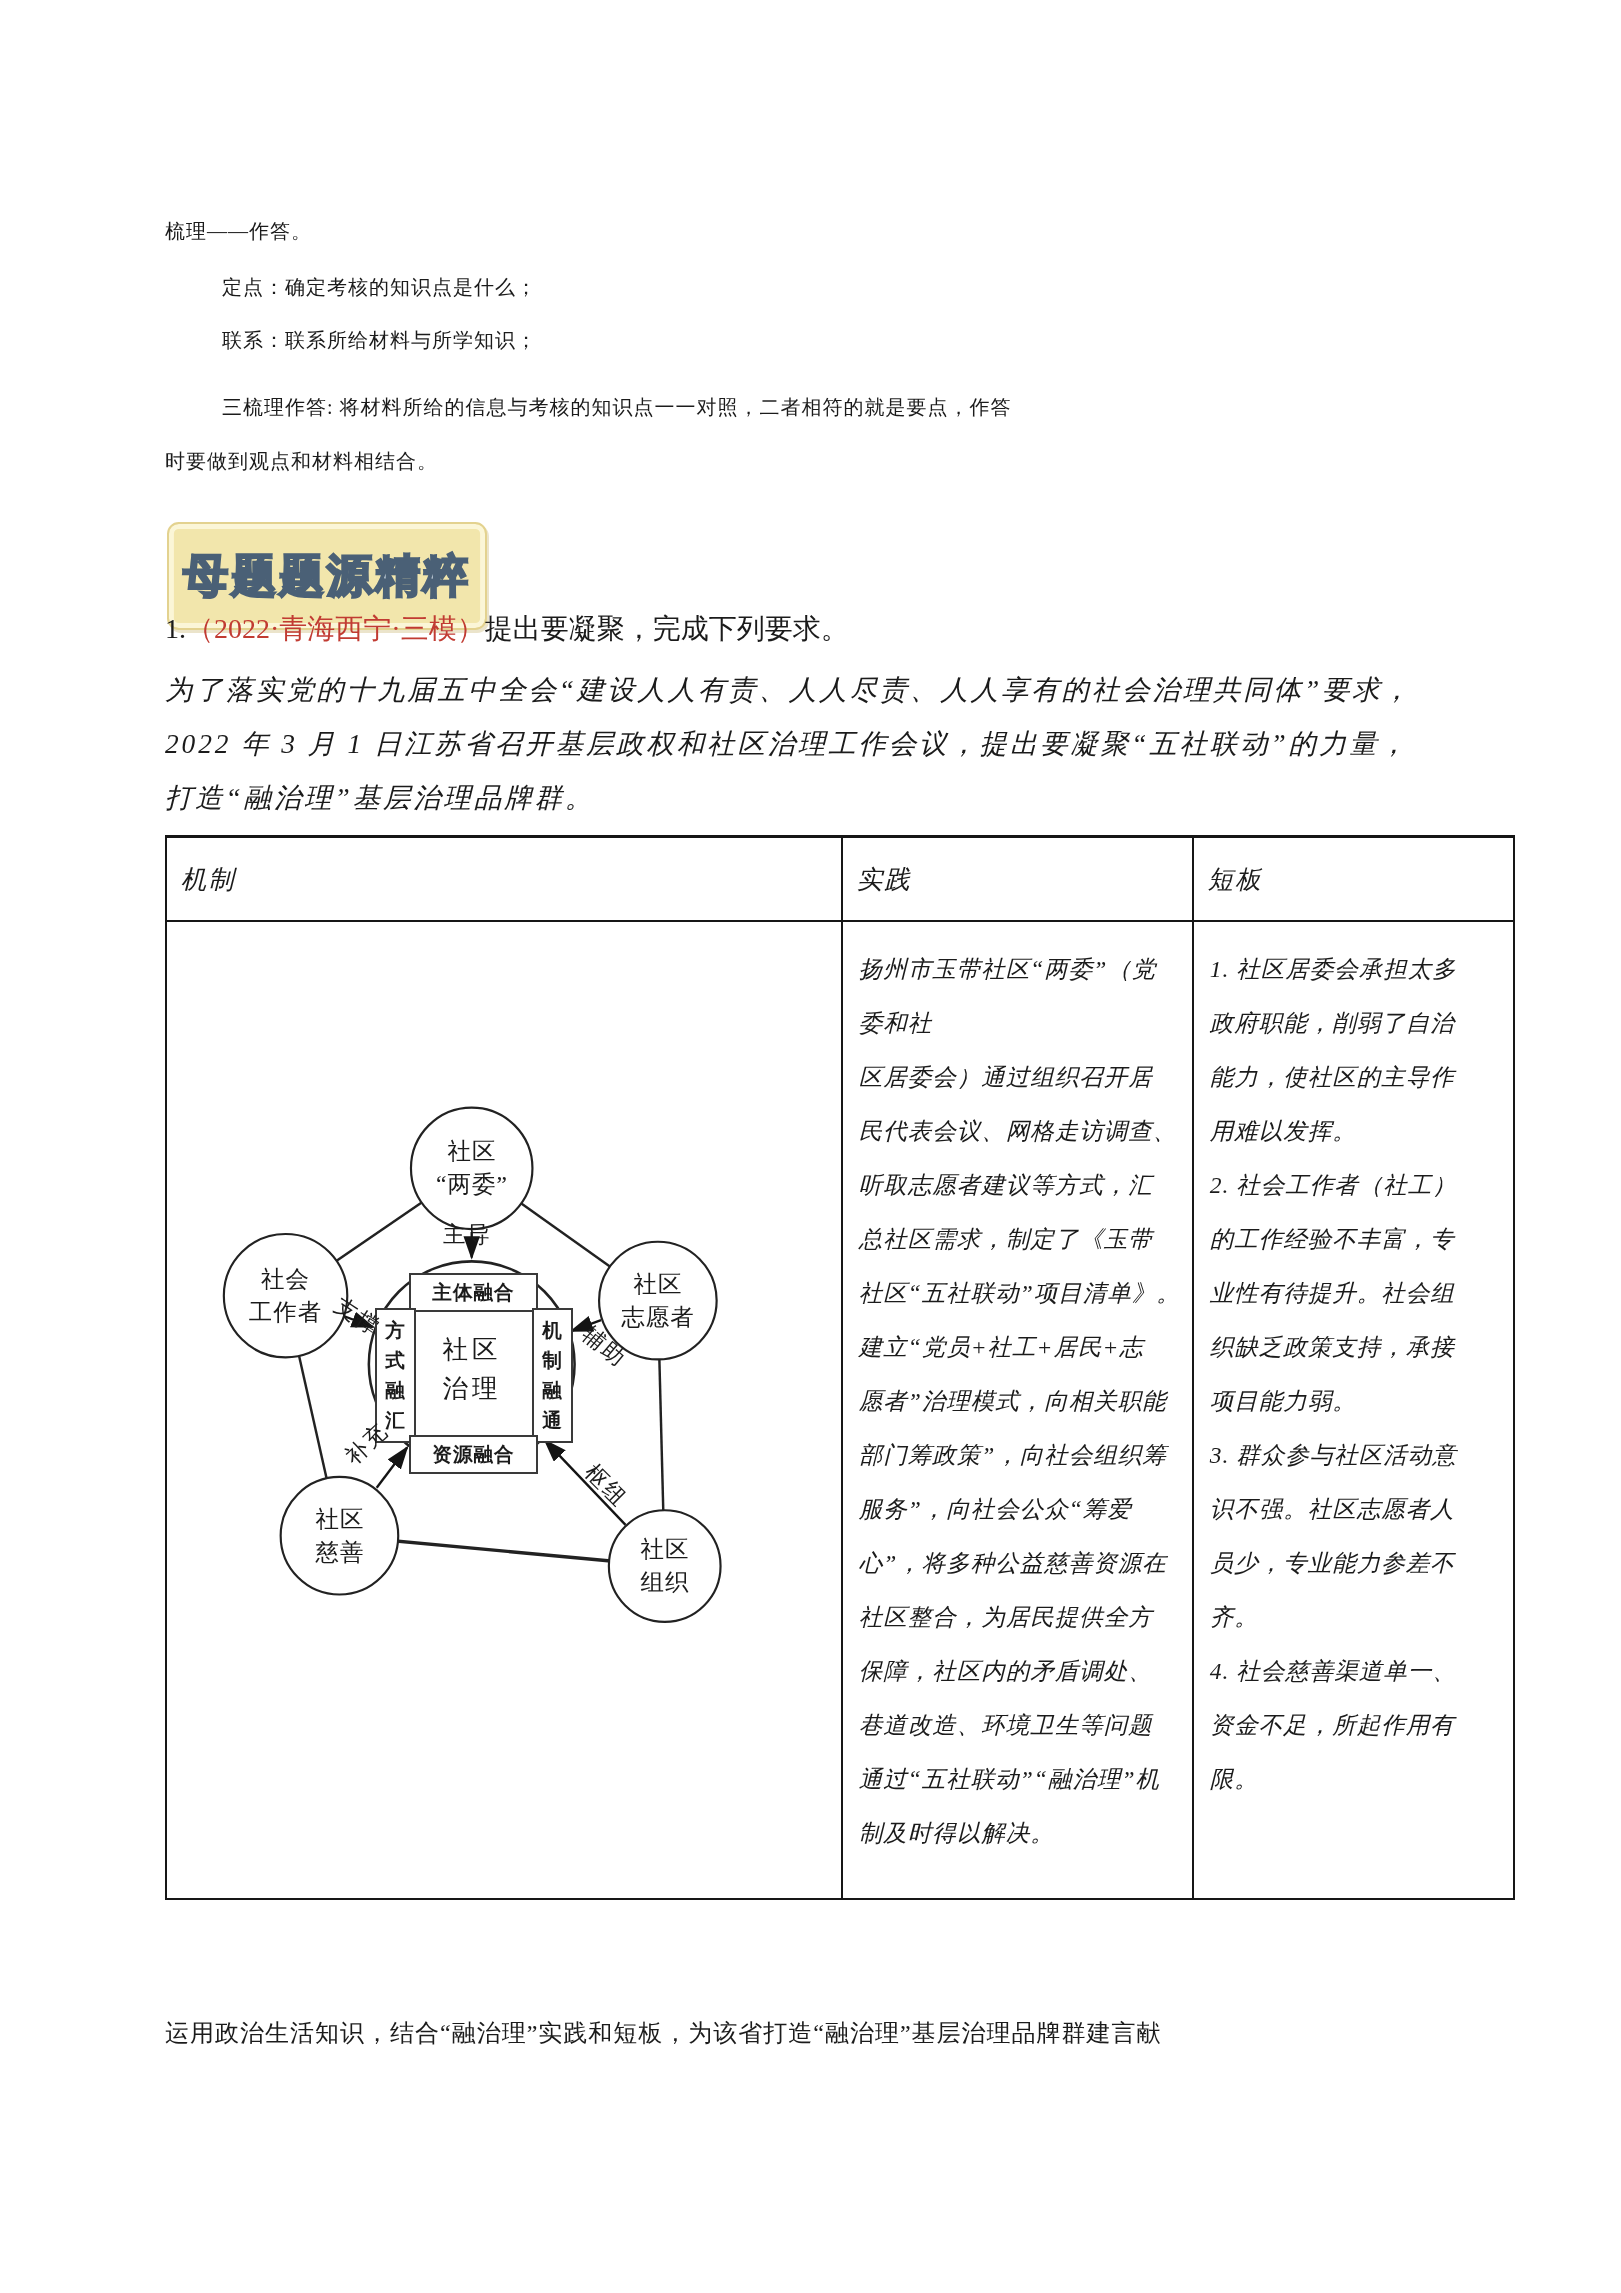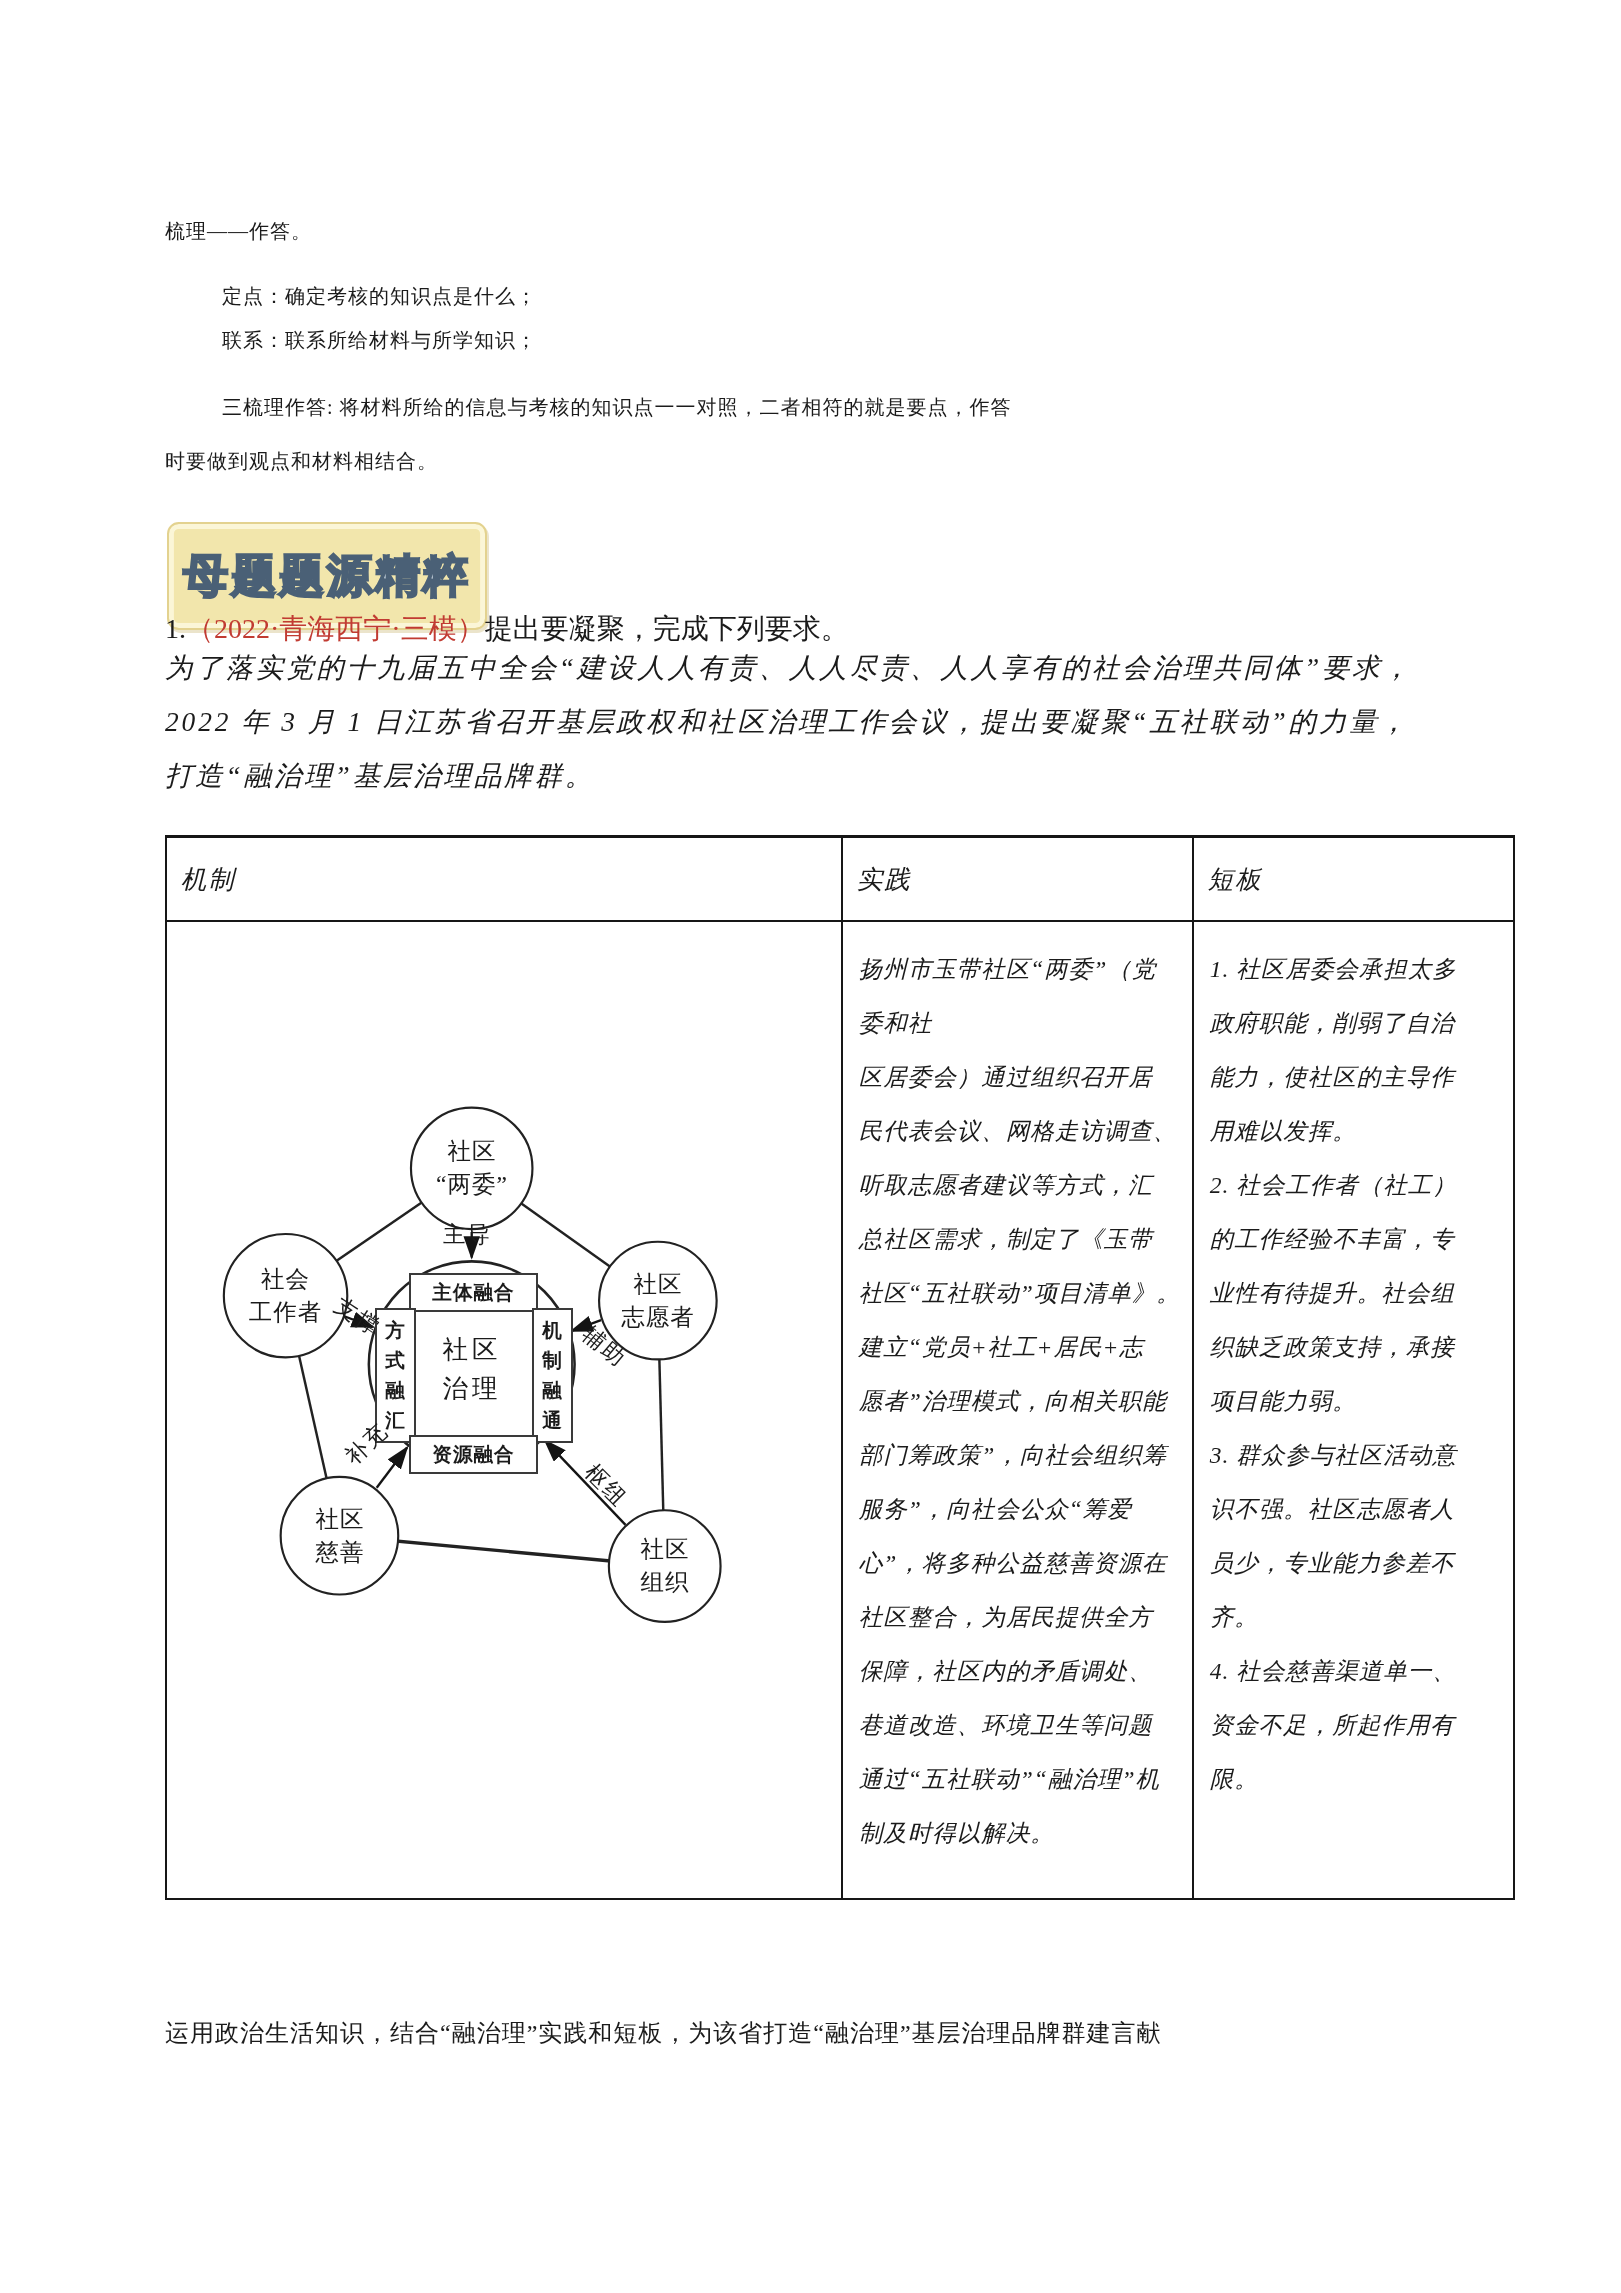--- a/index.html
+++ b/index.html
@@ -1,34 +1,34 @@
 <!DOCTYPE html>
 <html><head>
 <meta charset="utf-8">
 <style>
   html,body{margin:0;padding:0;background:#fff;}
   .page{position:relative;width:1621px;height:2294px;background:#ffffff;
         font-family:"Liberation Serif",serif;color:#1b1b1b;overflow:hidden;}
 
   .p-line{position:absolute;font-size:20px;letter-spacing:1px;white-space:pre-line;}
   #p1{left:165px;top:218px;}
-  #p2{left:222px;top:274px;margin-top:9px;}
+  #p2{left:222px;top:274px;}
   #p3{left:222px;top:327px;}
   #p4{left:165px;top:380px;width:1357px;line-height:54px;text-indent:57px;}
 
   .banner{position:absolute;left:167px;top:485px;width:316px;height:104px;
           background:#f2e6ac;border:2px solid #e3d28f;border-radius:11.8px;
           box-shadow:inset 0 0 0 4.9px rgba(253,248,222,.85), 2px 2.9px 0 rgba(210,195,140,.45);
           display:flex;align-items:center;justify-content:center;margin-top:37px;}
   .banner-text{font-family:"Liberation Sans",sans-serif;font-size:45px;font-weight:bold;
           letter-spacing:2.9px;color:#b9c6d2;-webkit-text-stroke:2.5px #4a6076;}
 
   .question{position:absolute;left:165px;top:610px;font-size:28px;}
   .q-source{color:#c13b32;}
-  .material{position:absolute;left:165px;top:641px;width:1357px;font-style:italic;
+  .material{position:absolute;left:165px;top:663px;width:1357px;font-style:italic;
             font-size:27.4px;letter-spacing:2.9px;line-height:54px;white-space:pre-line;}
 
   .qtable{position:absolute;left:165px;top:835px;width:1348px;border-collapse:collapse;
           table-layout:fixed;}
   .qtable td{border:2px solid #161616;vertical-align:top;overflow:hidden;}
   .c1{width:676px;} .c2{width:351px;} .c3{width:321px;}
   .row-title td{height:67px;font-style:italic;font-size:25.5px;letter-spacing:2px;
                 padding-left:13.7px;vertical-align:middle;}
   .row-head td{height:80px;font-style:italic;font-size:25.5px;letter-spacing:2px;
                padding-left:13.7px;vertical-align:middle;border-top:3.9px solid #161616;}

